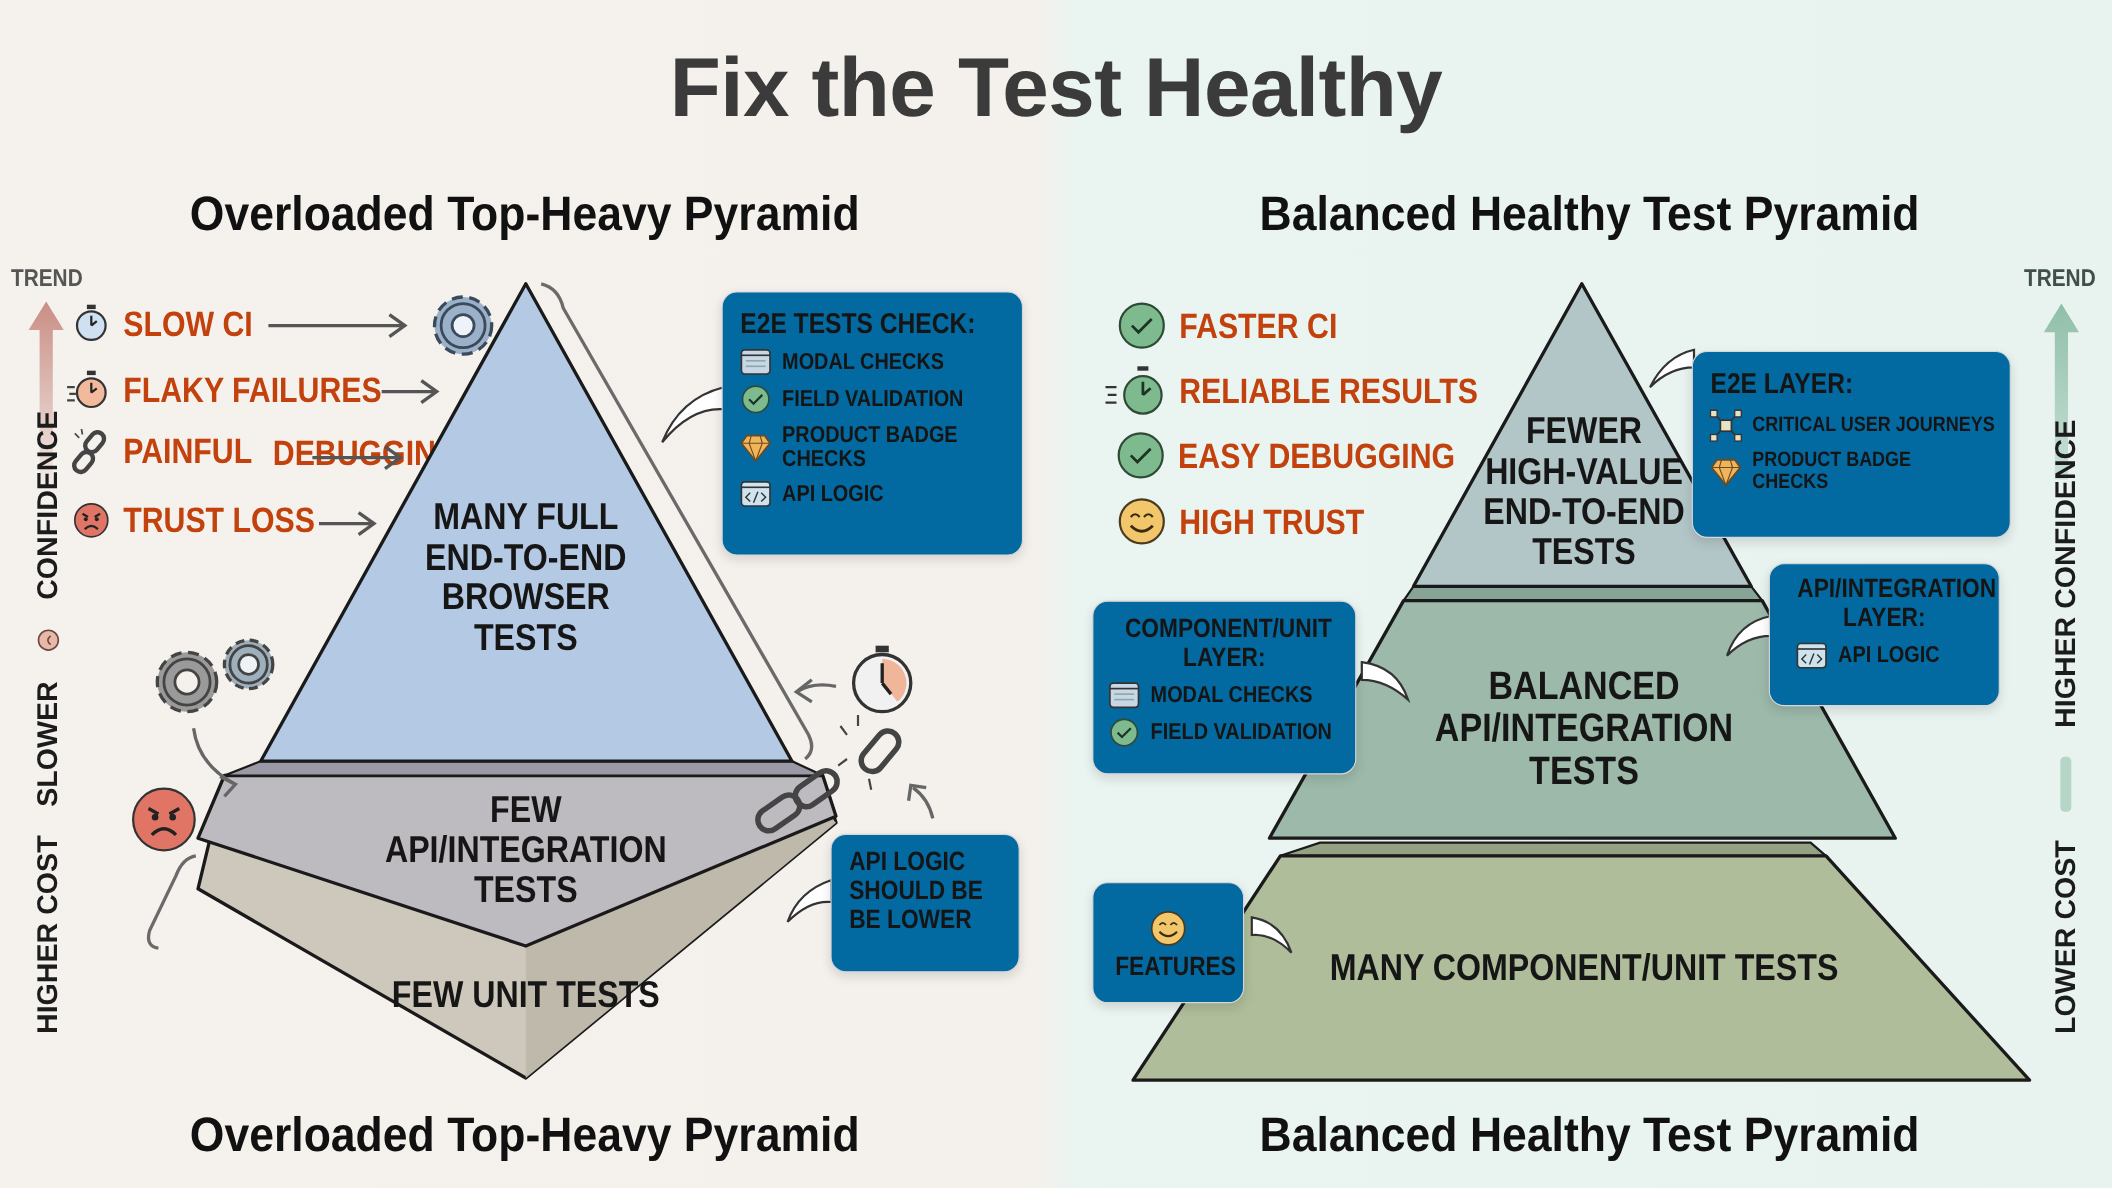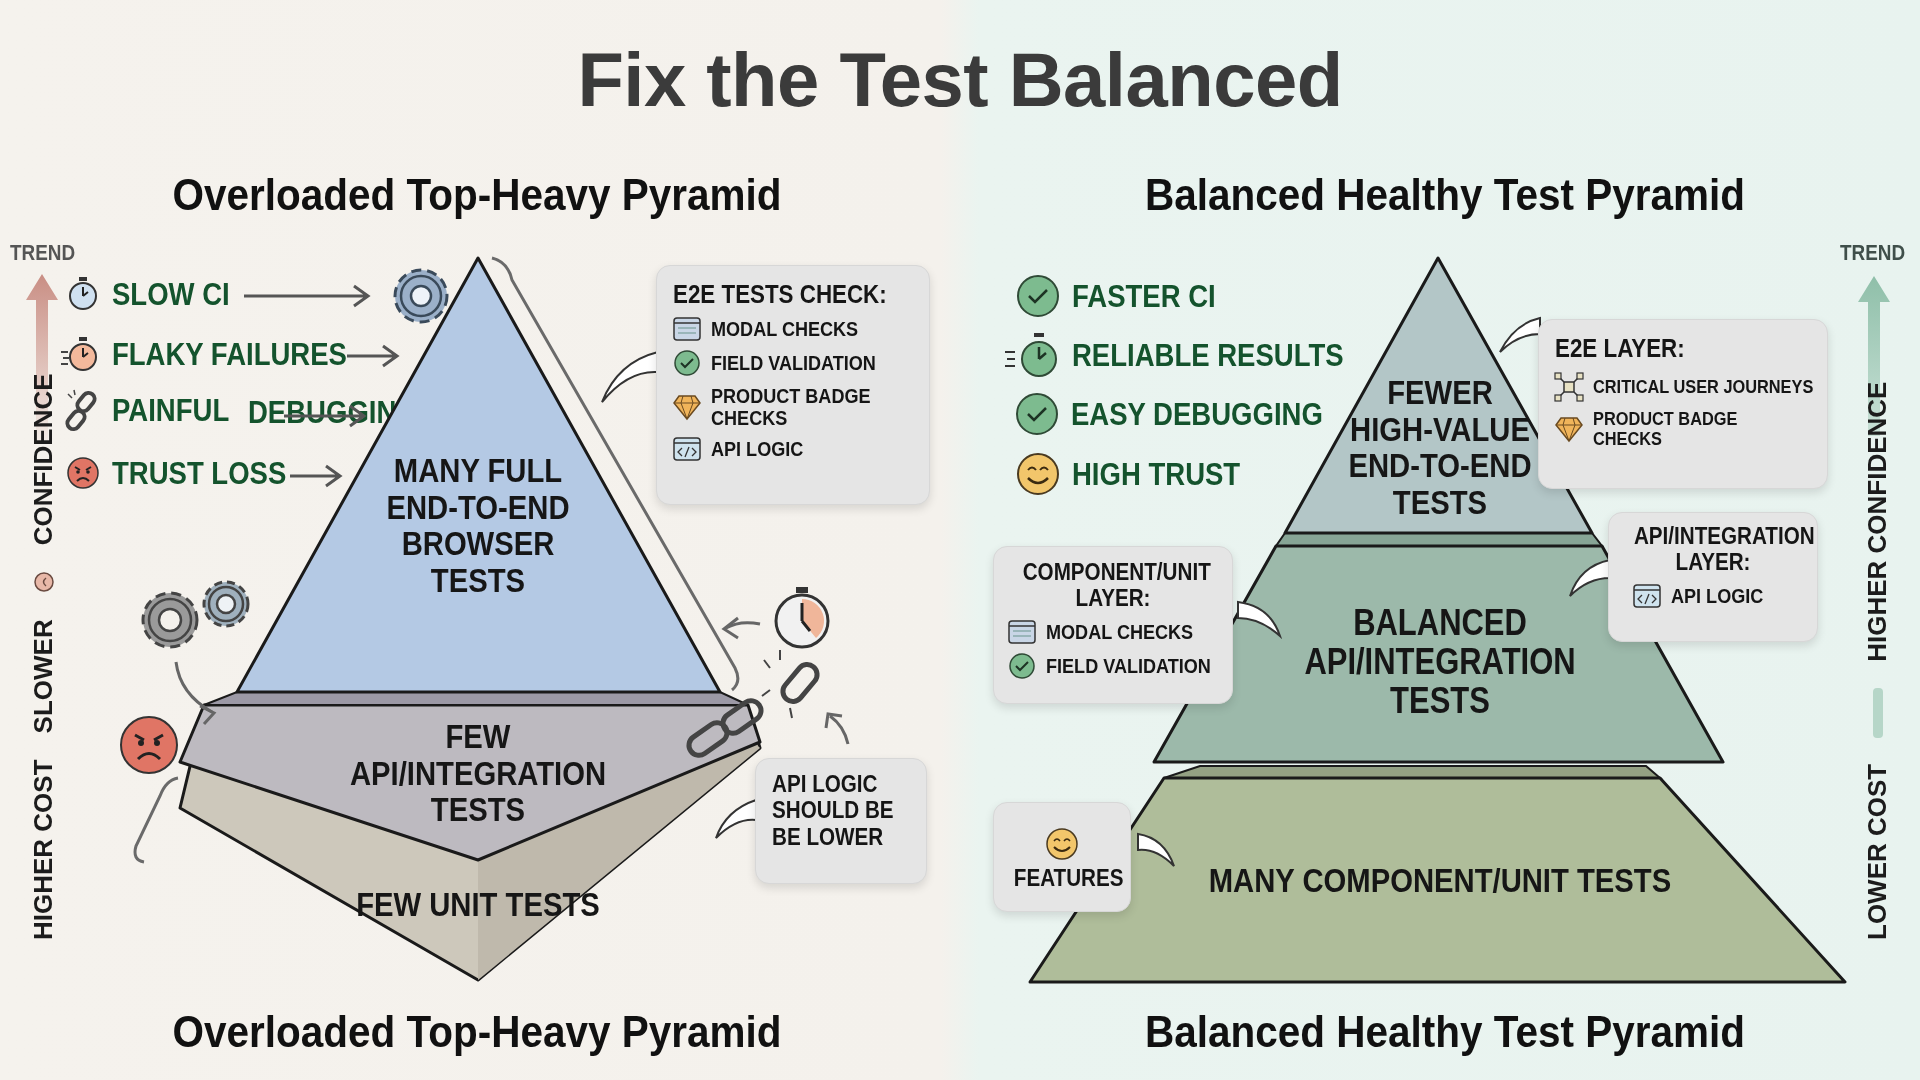--- a/index.html
+++ b/index.html
@@ -22,41 +22,41 @@
     font-family: "Liberation Sans", "DejaVu Sans", sans-serif;
     font-weight: 700; text-transform: uppercase; white-space: nowrap;
     transform: scaleX(0.86); transform-origin: left center;
   }
   .trend-label { font-size: 22px; font-weight: 700; color: #555; }
   .right .trend-label { color: #3f4f4a; }
   .vlabel {
     font-size: 26px; font-weight: 700; color: #1c1c1c; white-space: nowrap;
     transform: rotate(-90deg); transform-origin: left top;
   }
-  .issue { display: flex; align-items: center; gap: 12px; font-size: 32px; font-weight: 700; color: #14532d; }
+  .issue { display: flex; align-items: center; gap: 12px; font-size: 32px; font-weight: 700; color: #c2410c; }
   .issue .txt { transform: scaleX(0.86); transform-origin: left center; white-space: nowrap; line-height: 1.0; }
   .card {
-    background: #e5e5e5; border-radius: 14px; border: 1.5px solid #d7d7d7;
+    background: #0369a1; border-radius: 14px; border: 1.5px solid #d7d7d7;
     box-shadow: 0 4px 10px rgba(0,0,0,0.12);
     padding: 14px 16px;
   }
   .card-title { font-size: 26px; font-weight: 700; color: #151515; white-space: nowrap; transform: scaleX(0.86); transform-origin: left center; line-height: 1.1; }
   .card-title.center { transform-origin: center; text-align: center; }
   .card-row { display: flex; align-items: center; gap: 10px; margin-top: 8px; }
   .card-row .lbl { font-size: 21px; font-weight: 700; color: #151515; white-space: nowrap; transform: scaleX(0.86); transform-origin: left center; line-height: 1.05; }
   .layer-text {
     font-size: 34px; font-weight: 700; color: #161616; text-align: center; line-height: 1.08;
     transform: scaleX(0.86); transform-origin: center; white-space: nowrap;
   }
   svg { overflow: visible; }
 </style>
 </head>
 <body>
 
-<div class="abs title">Fix the Test Balanced</div>
+<div class="abs title">Fix the Test Healthy</div>
 
 <div>
   <div class="abs heading" style="left:137px; top:170px; width:680px;">Overloaded Top-Heavy Pyramid</div>
   <div class="abs heading" style="left:137px; top:1007px; width:680px;">Overloaded Top-Heavy Pyramid</div>
 
   <div class="abs trend-label caps" style="left:10px; top:240px;">TREND</div>
   <svg class="abs" style="left:24px; top:274px;" width="36" height="170">
     <defs>
       <linearGradient id="lgArrowL" x1="0" y1="1" x2="0" y2="0">
         <stop offset="0" stop-color="#c98e84" stop-opacity="0.05"></stop>

